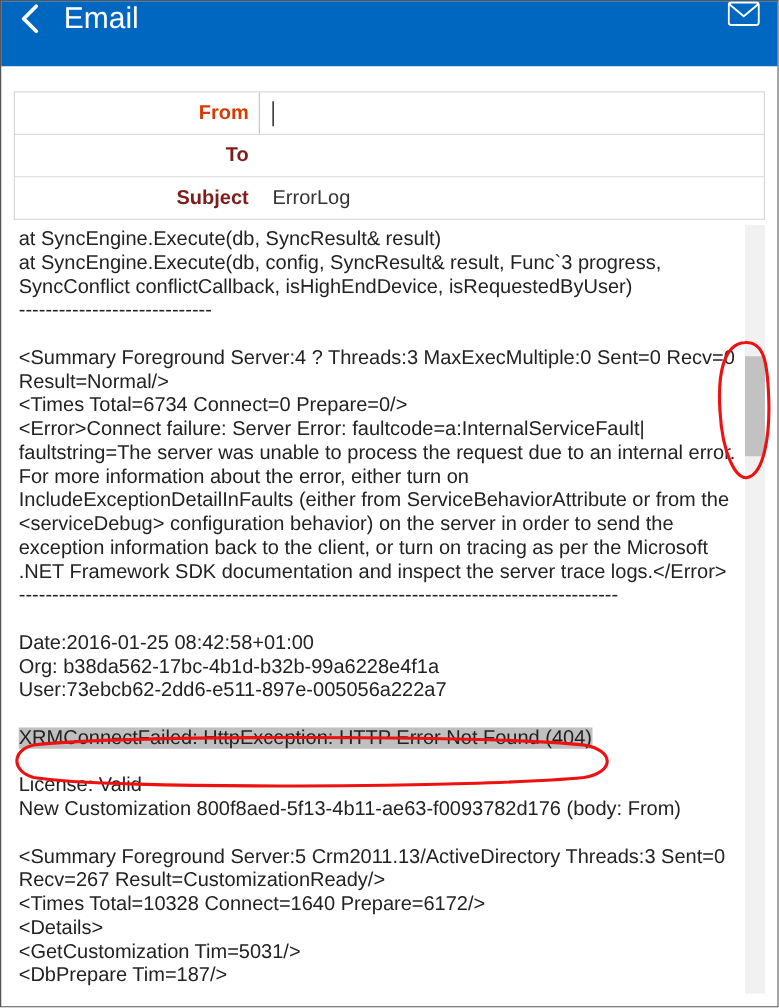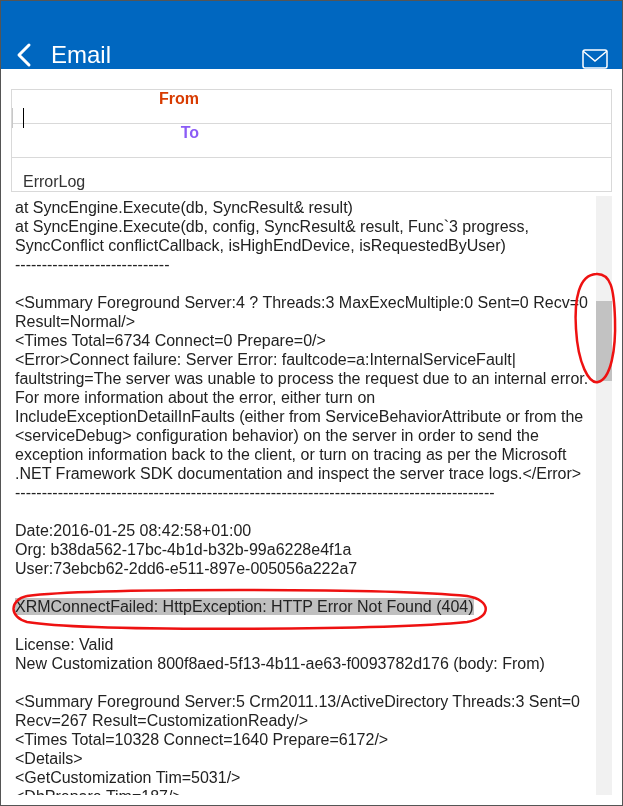--- a/index.html
+++ b/index.html
@@ -17,23 +17,23 @@
     width: 100%;
     height: 100%;
     border: 1px solid #555;
     box-sizing: border-box;
     display: flex;
     flex-direction: column;
     background: #fff;
   }
   .titlebar {
     background: #0067c0;
-    height: 68px;
-    display: flex;
-    align-items: flex-end;
+    height: 52px;
+    display: flex;
+    align-items: flex-start;
     padding: 0 14px;
     box-sizing: border-box;
     color: #fff;
   }
   .titlebar .back svg { display:block; }
   .titlebar .title {
     font-size: 24px;
     font-weight: 300;
     margin-left: 16px;
     flex: 1;
@@ -45,39 +45,38 @@
     padding-left: 10px;
     padding-right: 10px;
   }
   .field-row {
     display: flex;
     align-items: stretch;
     border: 1px solid #d9d9d9;
     border-top: none;
     background: #fff;
     height: 33px;
-    flex-direction: column;
   }
   .field-row:first-child { border-top: 1px solid #d9d9d9; }
   .field-label {
     width: 195px;
     display: flex;
     align-items: center;
     justify-content: flex-end;
     padding-right: 8px;
     box-sizing: border-box;
     font-size: 16px;
     font-weight: 600;
-    color: #8b5cf6;
+    color: #7f1d1d;
   }
   .field-label.from { color: #d83b01; }
   .field-value {
     flex: 1;
     display: flex;
-    align-items: flex-end;
+    align-items: center;
     font-size: 16px;
     padding-left: 10px;
     color: #333;
     border-left: 1px solid transparent;
   }
   .caret-cell {
     border-left: 1px solid #c8c8c8;
     position: relative;
   }
   .caret {
@@ -158,20 +157,21 @@
         <span></span>
       </div>
     </div>
     <div class="field-row">
       <div class="field-label">To</div>
       <div class="field-value">
           <span></span>
         </div>
     </div>
     <div class="field-row">
+      <div class="field-label">Subject</div>
       <div class="field-value">
           <span>ErrorLog</span>
         </div>
     </div>
   </div>
 
   <div class="body-wrap">
     <div class="body-area">
       <div class="body-text"><span>at SyncEngine.Execute(db, SyncResult&amp; result)</span>
 <span>at SyncEngine.Execute(db, config, SyncResult&amp; result, Func`3 progress, SyncConflict conflictCallback, isHighEndDevice, isRequestedByUser)</span>

